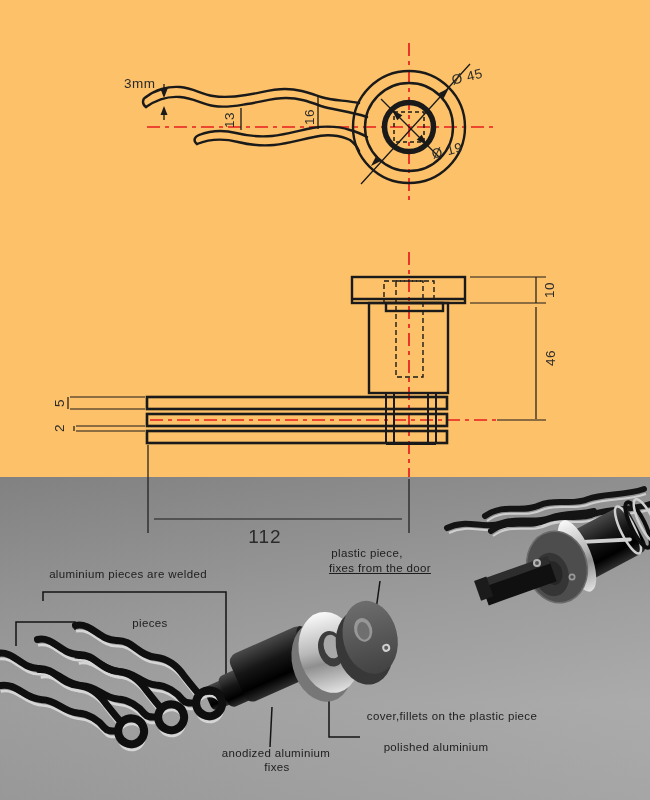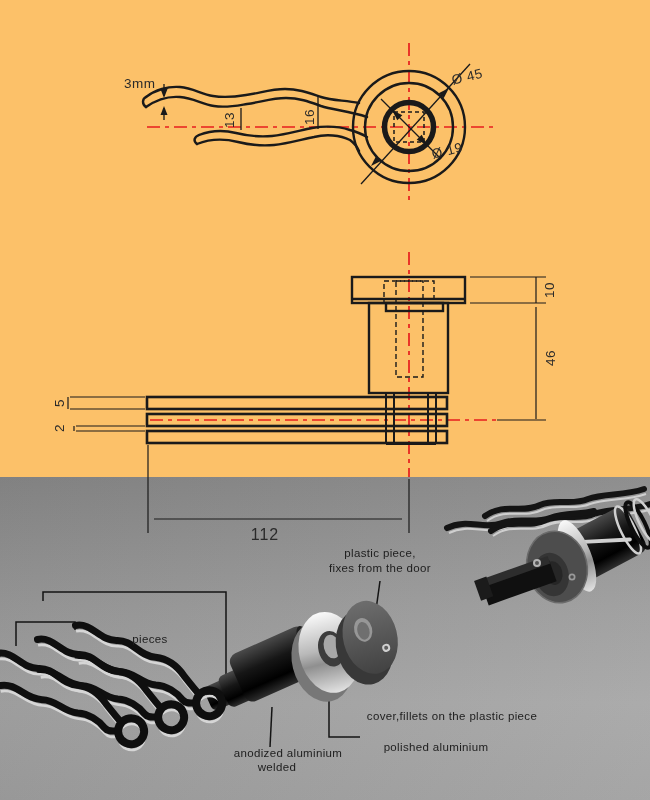--- a/index.html
+++ b/index.html
@@ -6,21 +6,21 @@
   body{width:650px;height:800px;position:relative;overflow:hidden;
        font-family:"Liberation Sans",sans-serif;-webkit-font-smoothing:antialiased;}
   #stage{position:absolute;left:0;top:0;width:650px;height:680px;}
   .bg-top{position:absolute;left:0;top:0;width:650px;height:477px;background:#fcc169;}
   .bg-bottom{position:absolute;left:0;top:477px;width:650px;height:323px;
      background:linear-gradient(115deg, rgba(0,0,0,0.07), rgba(255,255,255,0.06)),
                 linear-gradient(180deg,#8b8b8b 0%,#9d9d9d 40%,#a7a7a7 70%,#a0a0a0 100%);}
   svg.draw{position:absolute;left:0;top:0;}
   .lbl{position:absolute;color:#262626;white-space:nowrap;}
   .dim{font-size:13.5px;letter-spacing:.5px;color:#2a2a2a;}
-  .dim-lg{font-size:16px;letter-spacing:1px;}
+  .dim-lg{font-size:19px;letter-spacing:1px;}
   .rot{transform:rotate(-90deg);transform-origin:center center;text-align:center;}
   .slant{transform:rotate(-14deg);transform-origin:left center;}
   .ann{font-size:11.5px;letter-spacing:.35px;color:#1d1d1d;text-align:center;}
 </style>
 </head>
 <body>
 
 <div id="stage">
 
   <div class="bg-top"></div>
@@ -223,20 +223,21 @@
   <div class="lbl dim rot" style="left:297px;top:109px;width:26px;height:16px;">16</div>
   <div class="lbl dim slant" style="left:452px;top:73px;">Ø 45</div>
   <div class="lbl dim slant" style="left:432px;top:147px;">Ø 19</div>
 
   <div class="lbl dim rot" style="left:537px;top:282px;width:26px;height:16px;">10</div>
   <div class="lbl dim rot" style="left:538px;top:350px;width:26px;height:16px;">46</div>
   <div class="lbl dim rot" style="left:46px;top:396px;width:26px;height:14px;">5</div>
   <div class="lbl dim rot" style="left:46px;top:421px;width:26px;height:14px;">2</div>
   <div class="lbl dim dim-lg" style="left:230px;top:526px;width:70px;text-align:center;">112</div>
 
-  <div class="lbl ann" style="left:118px;top:617px;width:64px;margin-top:16px;">pieces</div>
-  <div class="lbl ann" style="left:310px;top:547px;width:140px;">plastic piece,</div>
-  <div class="lbl ann" style="left:310px;top:562px;width:140px;">fixes from the door</div>
-  <div class="lbl ann" style="left:218px;top:747px;width:140px;">anodized aluminium</div>
-  <div class="lbl ann" style="left:207px;top:761px;width:140px;">welded</div>
+  <div class="lbl ann" style="left:28px;top:568px;width:200px;">aluminium pieces are welded</div>
+  <div class="lbl ann" style="left:118px;top:617px;width:64px;">pieces</div>
+  <div class="lbl ann" style="left:297px;top:547px;width:140px;">plastic piece,</div>
+  <div class="lbl ann" style="left:310px;top:562px;width:140px;text-decoration:underline;">fixes from the door</div>
+  <div class="lbl ann" style="left:206px;top:747px;width:140px;">anodized aluminium</div>
+  <div class="lbl ann" style="left:207px;top:761px;width:140px;">fixes</div>
   <div class="lbl ann" style="left:350px;top:741px;width:172px;">polished aluminium</div>
   <div class="lbl ann" style="left:350px;top:710px;width:172px;margin-left:16px;">cover,fillets on the plastic piece</div>
 </div>
 
 </body></html>

